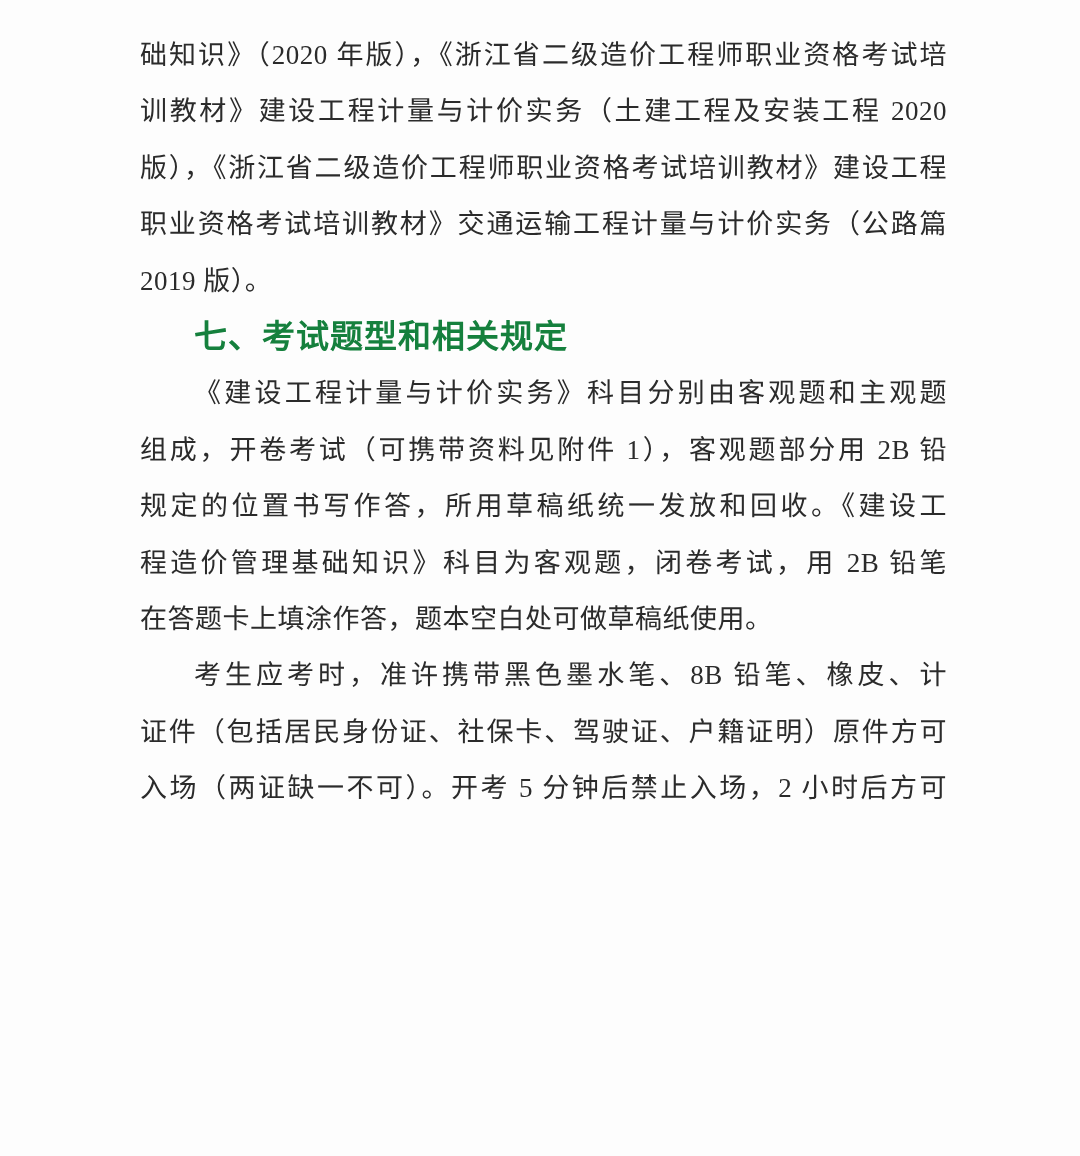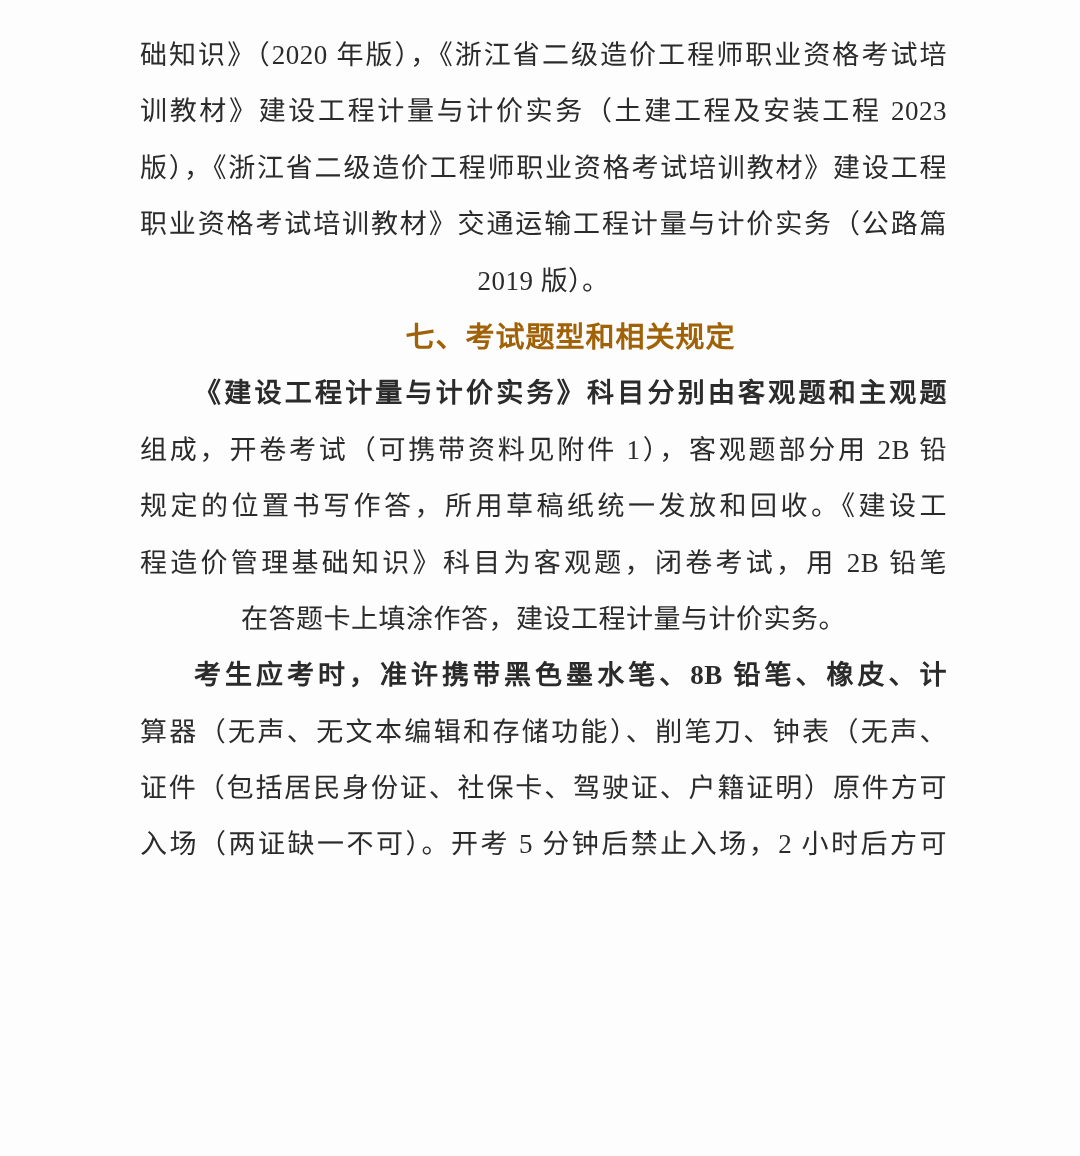--- a/index.html
+++ b/index.html
@@ -21,61 +21,59 @@
     top: 27px;
     width: 807px;
   }
   .line {
     display: block;
     height: 56.4px;
     line-height: 56.4px;
     font-size: 27px;
     color: #2b2b2b;
     letter-spacing: 0.5px;
-    text-align: center;
+    text-align: left;
     overflow: hidden;
   }
   
   .fill {
     text-align: justify;
     text-align-last: justify;
   }
   
   .indent {
     padding-left: 54px;
-    font-weight: bold;
   }
   .heading {
     font-family: Liberation Sans, sans-serif;
     font-weight: bold;
-    font-size: 29px;
-    color: #a16207;
+    font-size: 33px;
+    color: #15803d;
     letter-spacing: 1px;
   }
 </style>
 </head>
 <body>
 
 <div class="page">
   <div class="content">
 
     <div class="line fill">础知识》（2020 年版），《浙江省二级造价工程师职业资格考试培</div>
-    <div class="line fill">训教材》建设工程计量与计价实务（土建工程及安装工程 2023</div>
+    <div class="line fill">训教材》建设工程计量与计价实务（土建工程及安装工程 2020</div>
     <div class="line fill">版），《浙江省二级造价工程师职业资格考试培训教材》建设工程</div>
     <div class="line fill">职业资格考试培训教材》交通运输工程计量与计价实务（公路篇</div>
     <div class="line">2019 版）。</div>
 
     <div class="line heading indent">七、考试题型和相关规定</div>
 
     <div class="line fill indent">《建设工程计量与计价实务》科目分别由客观题和主观题</div>
     <div class="line fill">组成，开卷考试（可携带资料见附件 1），客观题部分用 2B 铅</div>
     <div class="line fill">规定的位置书写作答，所用草稿纸统一发放和回收。《建设工</div>
     <div class="line fill">程造价管理基础知识》科目为客观题，闭卷考试，用 2B 铅笔</div>
-    <div class="line">在答题卡上填涂作答，建设工程计量与计价实务。</div>
+    <div class="line">在答题卡上填涂作答，题本空白处可做草稿纸使用。</div>
 
     <div class="line fill indent">考生应考时，准许携带黑色墨水笔、8B 铅笔、橡皮、计</div>
-    <div class="line fill">算器（无声、无文本编辑和存储功能）、削笔刀、钟表（无声、</div>
 
     <div class="line fill">证件（包括居民身份证、社保卡、驾驶证、户籍证明）原件方可</div>
     <div class="line fill">入场（两证缺一不可）。开考 5 分钟后禁止入场，2 小时后方可</div>
 
   </div>
 </div>
 
 </body></html>

